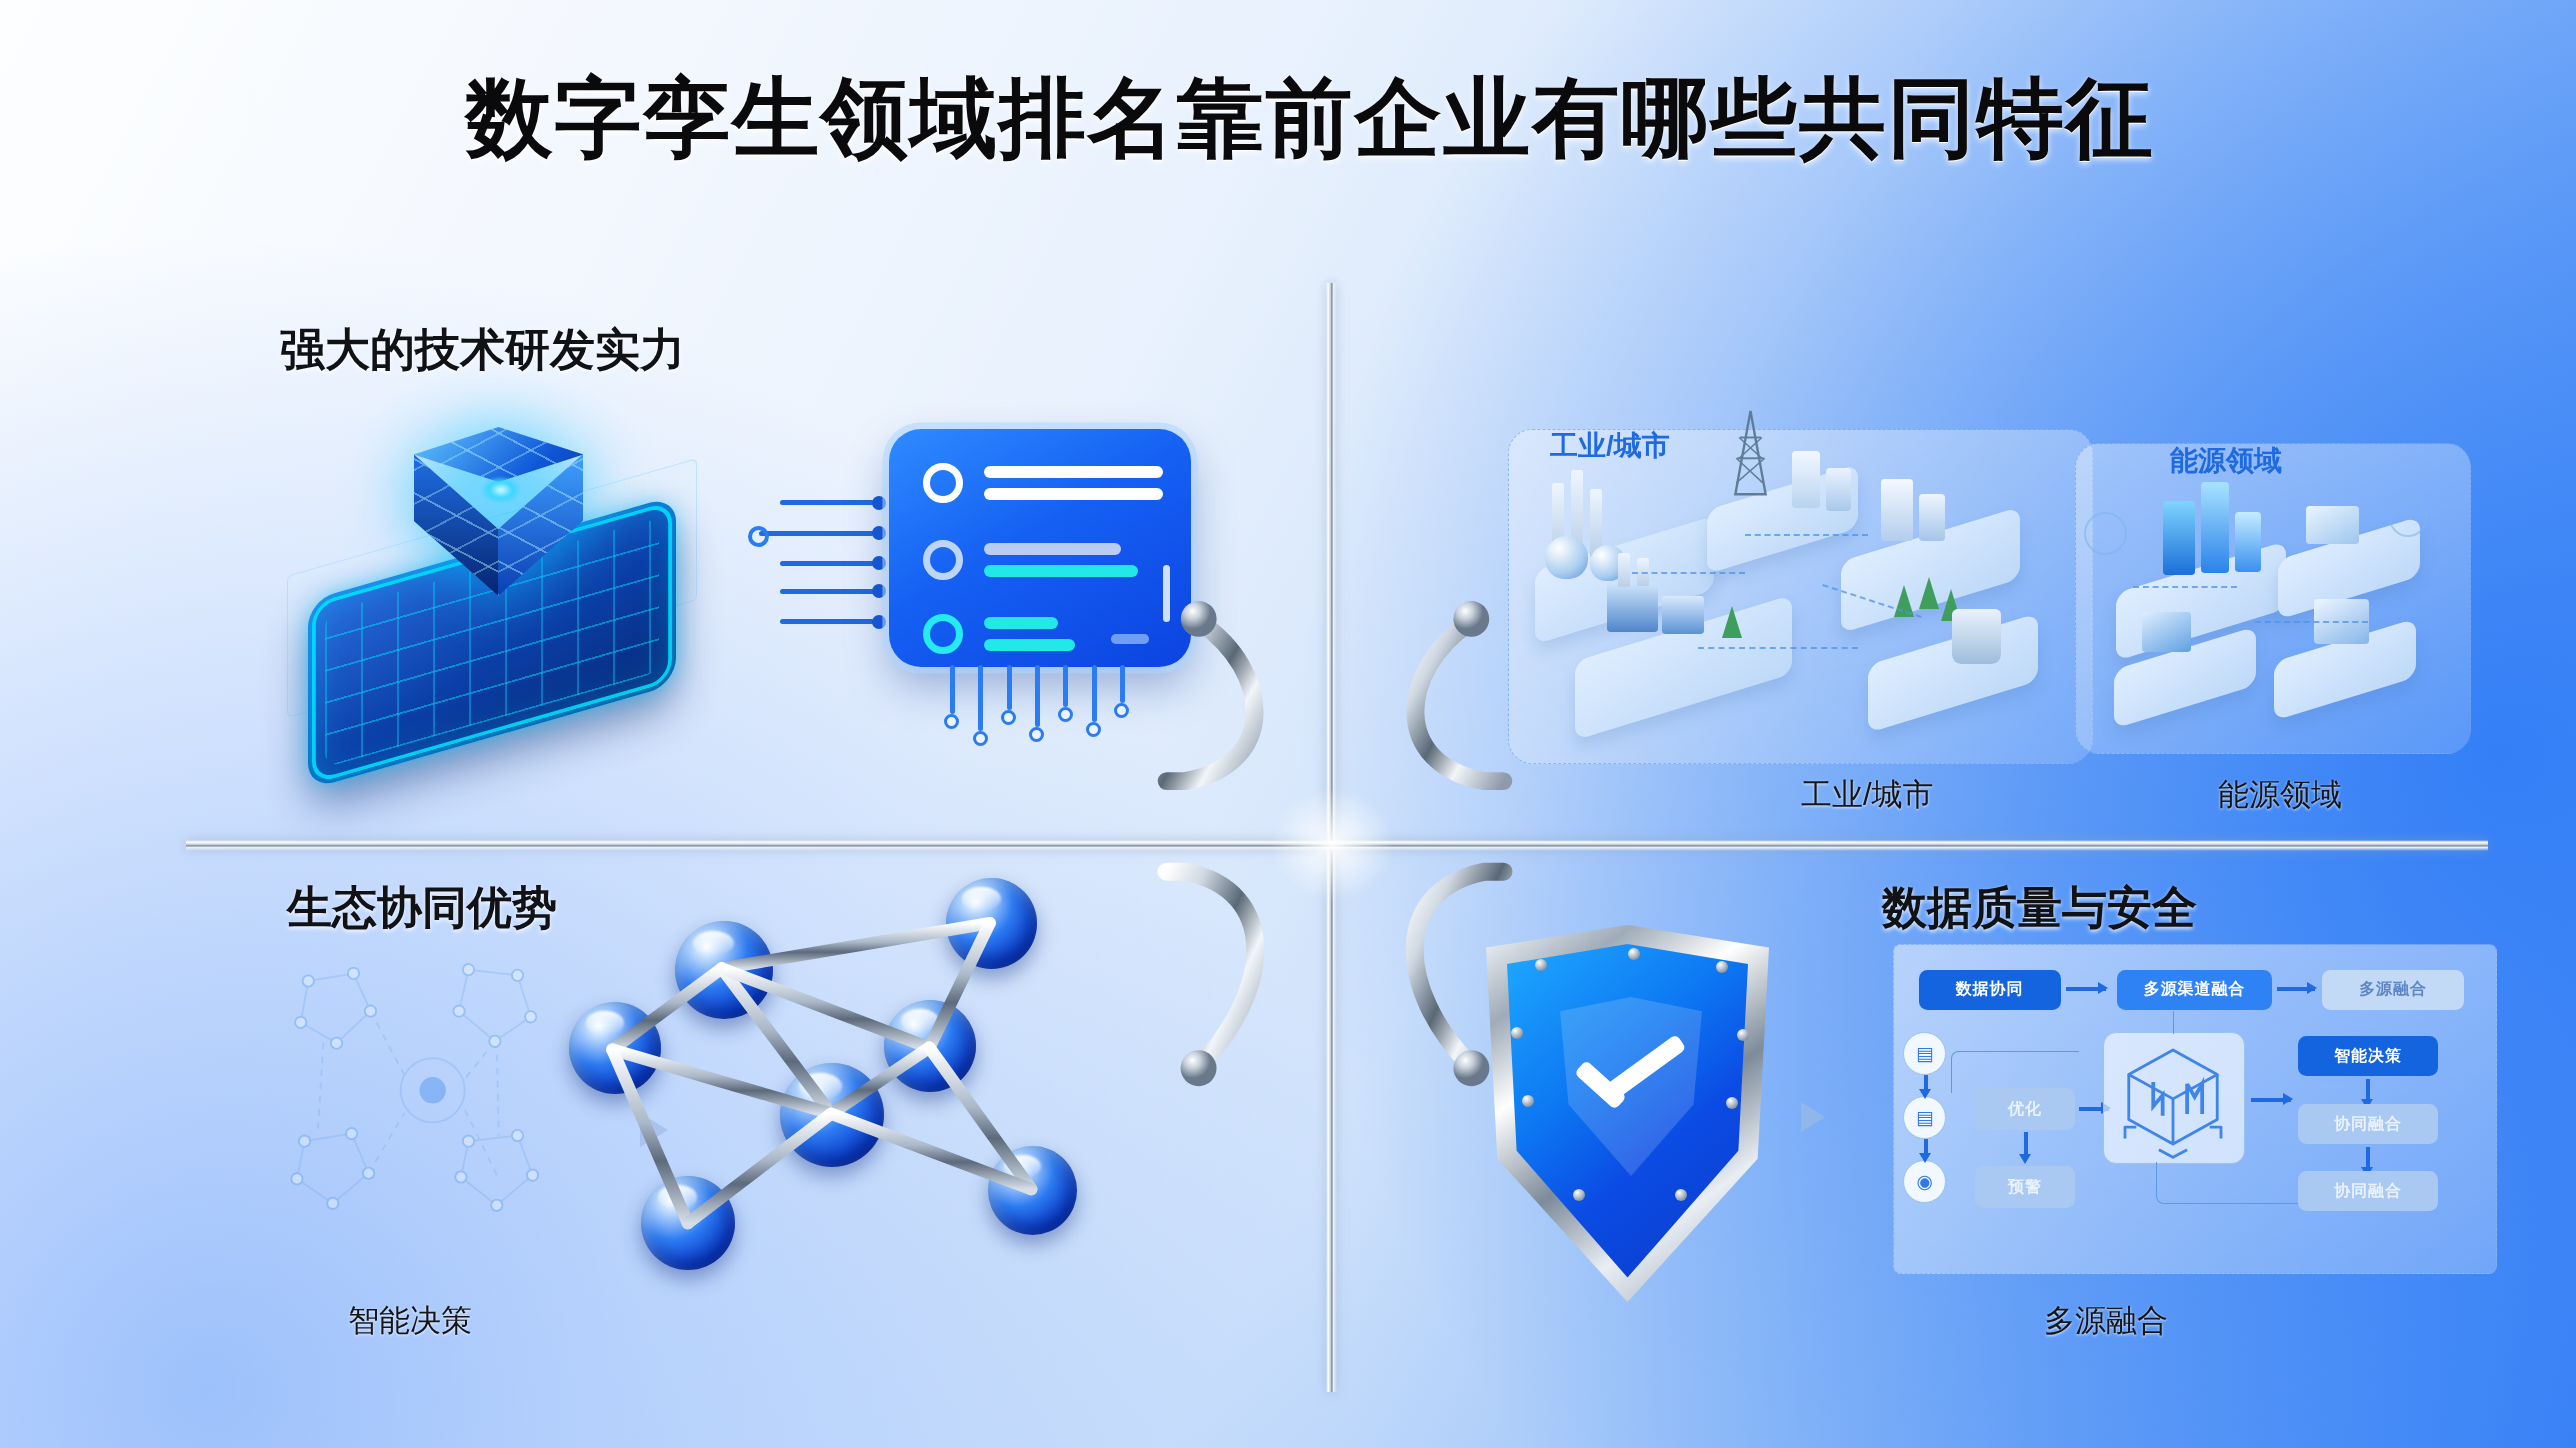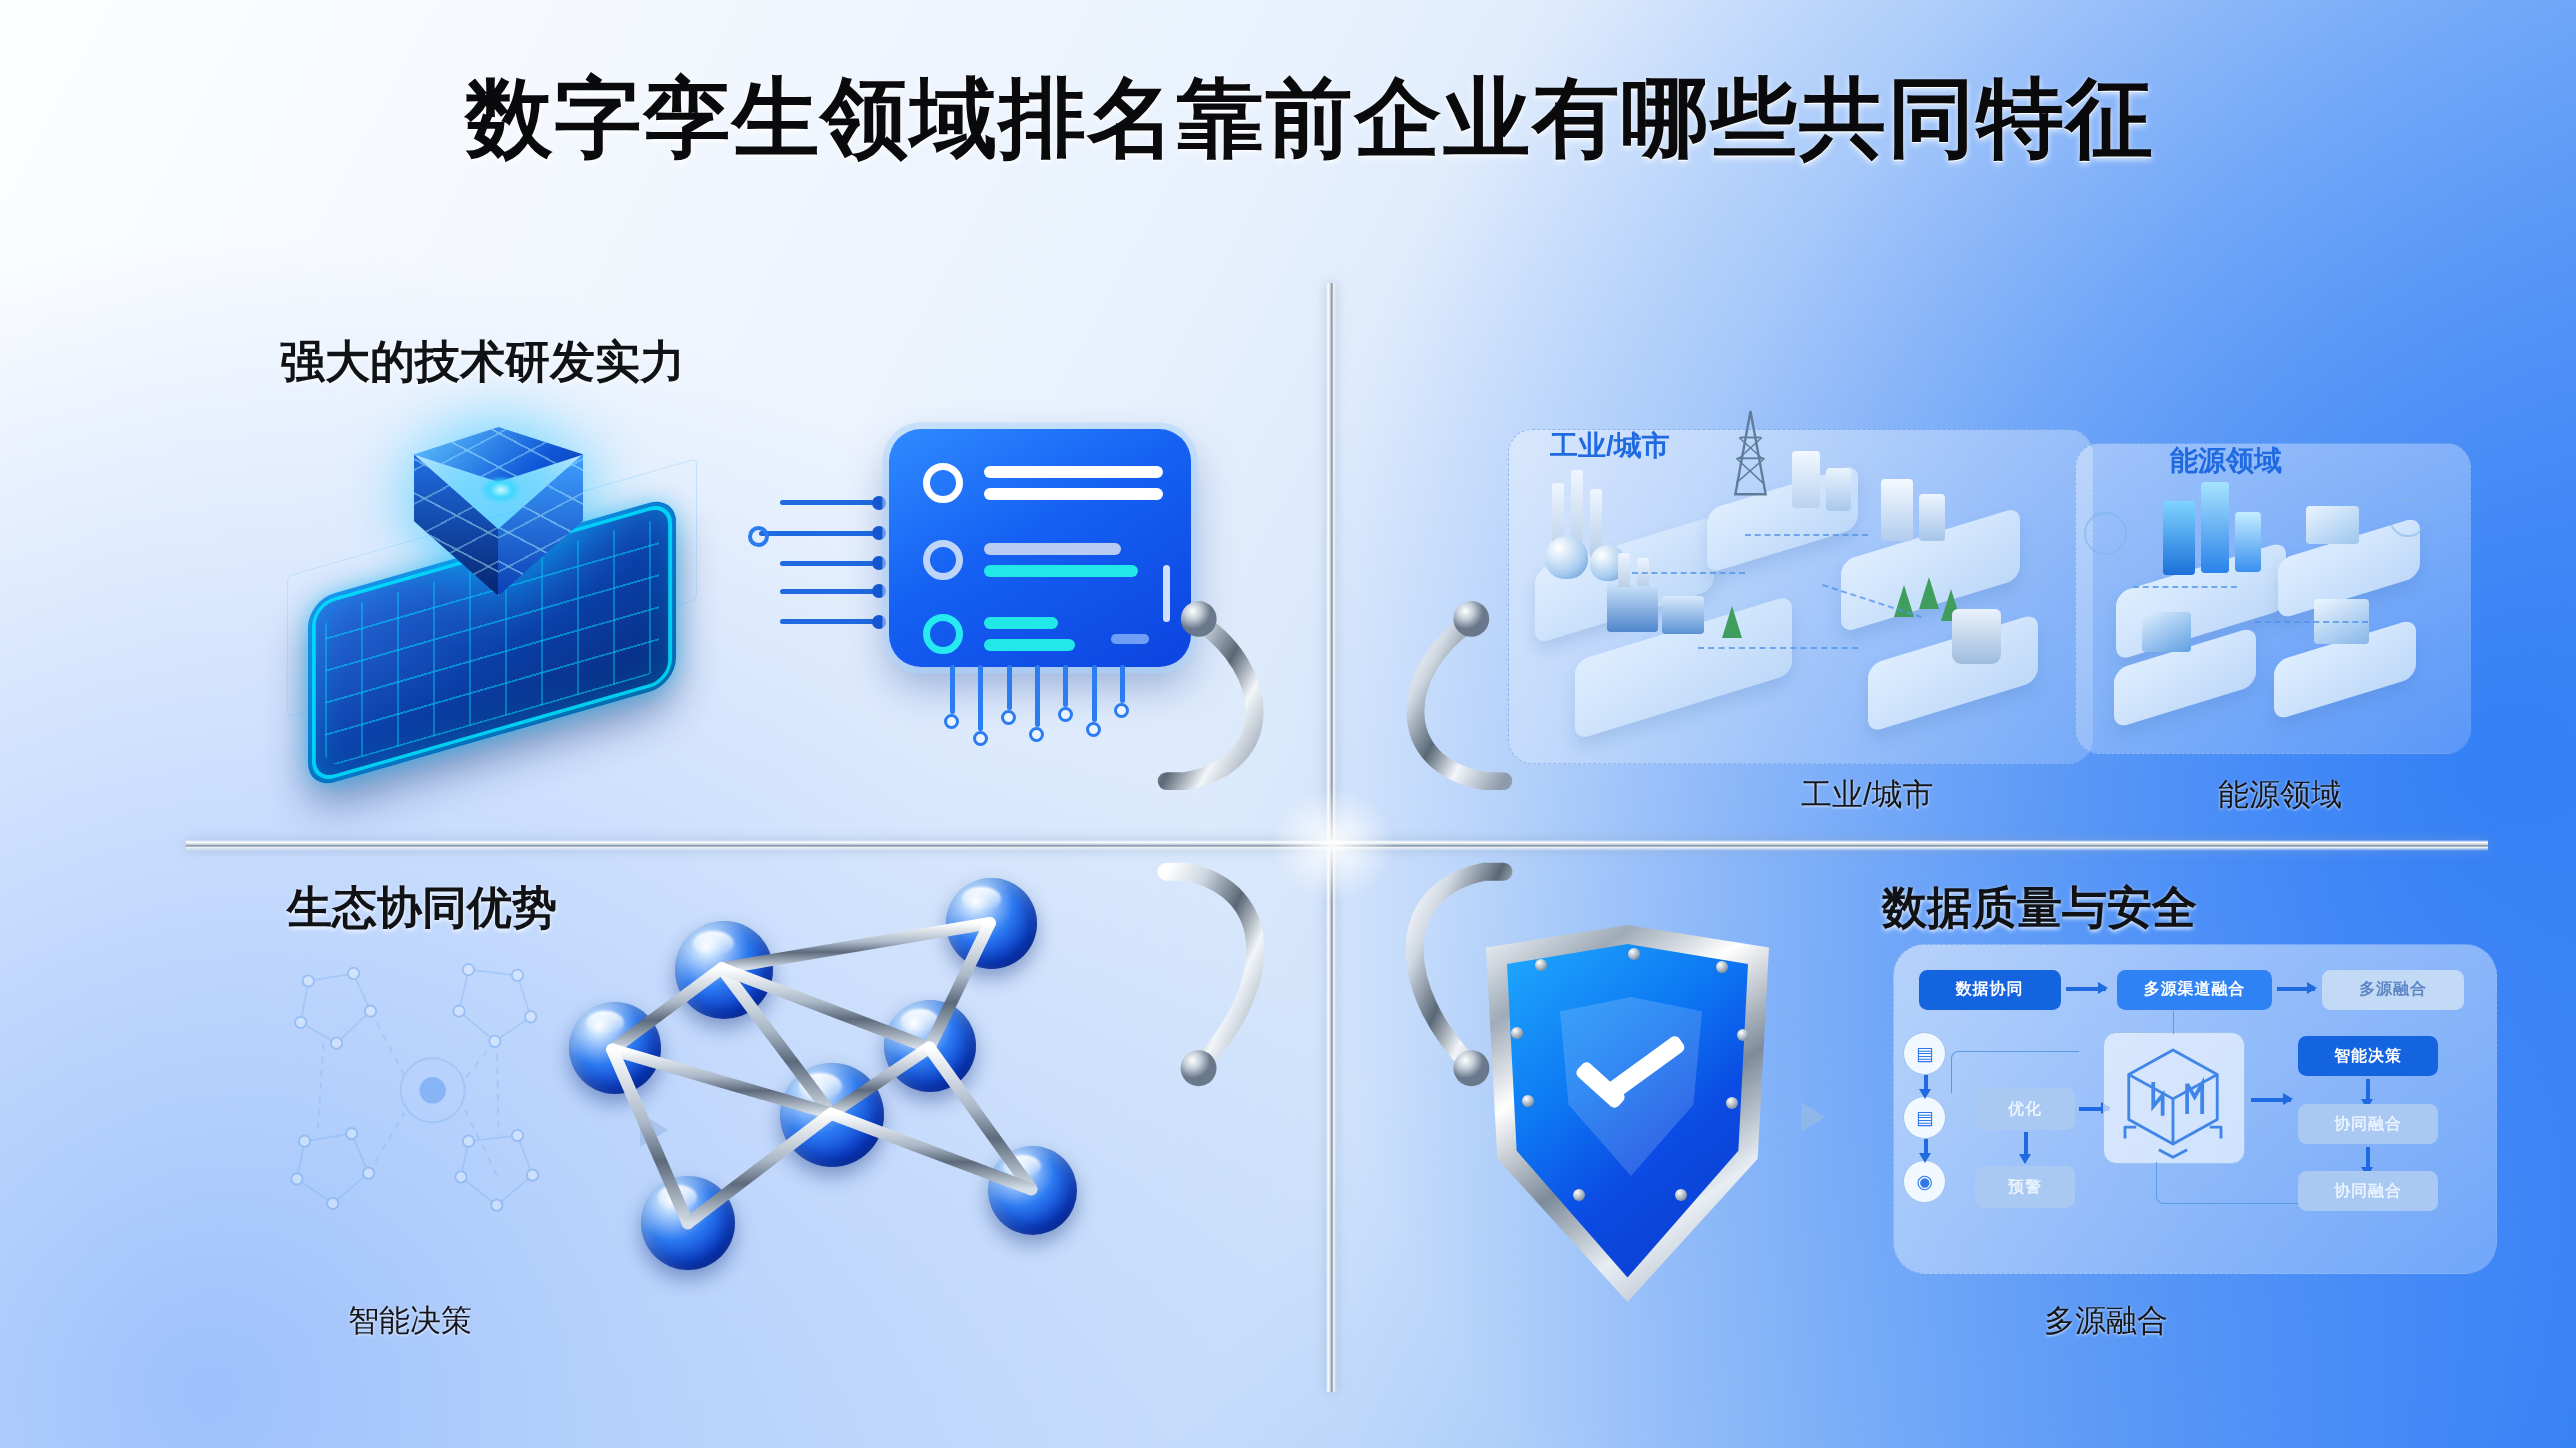--- a/index.html
+++ b/index.html
@@ -38,21 +38,21 @@
     position:absolute; left:1227px; top:788px; width:123px; height:113px; z-index:7;
     background:radial-gradient(closest-side,rgba(255,255,255,.95),rgba(255,255,255,0));
   }
 
   
   .qh{
     position:absolute; font-size:45px; font-weight:bold; color:#111216; white-space:nowrap;
     text-shadow:0 1.9px 4.7px rgba(255,255,255,.85);
     z-index:8;
   }
-  #qh-tl{ left:236px; top:332px; }
+  #qh-tl{ left:236px; top:320px; }
   #qh-tr{ left:1791px; top:332px; }
   #qh-bl{ left:243px; top:878px;text-align:center; }
   #qh-br{ left:1838px; top:878px; }
 
   
   .cap{ position:absolute; font-size:31px; color:#14161a; white-space:nowrap; z-index:8;
         text-shadow:0 0.9px 2.8px rgba(255,255,255,.8); }
   .sublabel{ position:absolute; font-size:28px; color:#1f6ae0; font-weight:bold;
              white-space:nowrap; z-index:8; }
 
@@ -197,21 +197,21 @@
   }
   .check{
     position:absolute; left:85px; top:125px; width:119px; height:64px;
   }
   .check i{ position:absolute; background:#ffffff; border-radius:5.7px; display:block; }
   .stud{ position:absolute; width:12.3px;height:12.3px;border-radius:50%;
          background:radial-gradient(circle at 35% 30%,#ffffff,#9aa7b5 60%,#5d6b7b);}
 
   .flowpanel{
     position:absolute; left:1849px; top:944px; width:604px; height:330px;
-    border:1.9px dashed rgba(110,160,235,.5); border-radius:32px;
+    border:1.9px dashed rgba(110,160,235,.5); border-radius:8px;
     background:linear-gradient(160deg,rgba(255,255,255,.5),rgba(228,240,255,.3));
   }
   .fbox{ position:absolute; border-radius:8.5px; font-size:16px; color:#ffffff;
          display:flex; align-items:center; justify-content:center; white-space:nowrap;
          font-weight:bold; letter-spacing:0.9px; }
   .fbox.solid{ background:#1464e0; }
   .fbox.mid{ background:#2f82f4; }
   .fbox.pale{ background:#c3daf7; color:#5d87c4; }
   .fbox.pale2{ background:#a9c9f2; color:#e9f2ff; }
   .farrow{ position:absolute; background:#1f6ae0; height:3.8px; }

